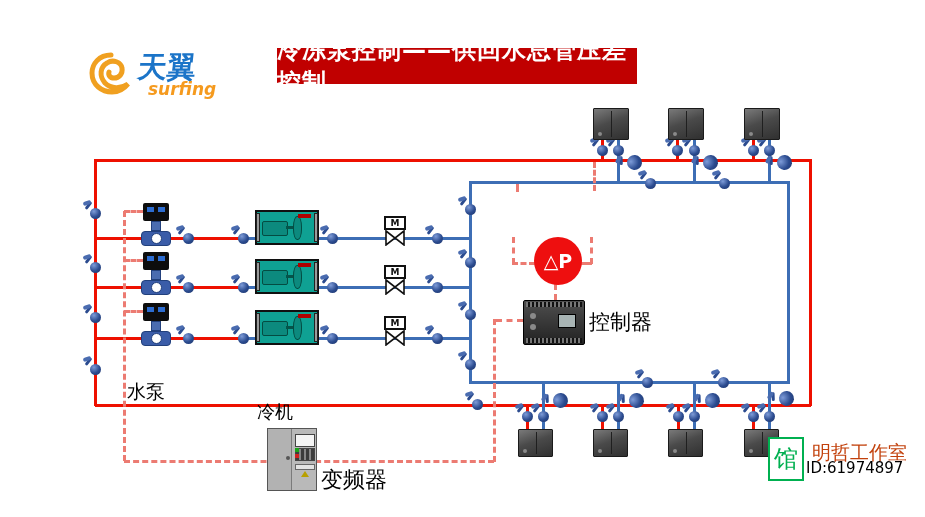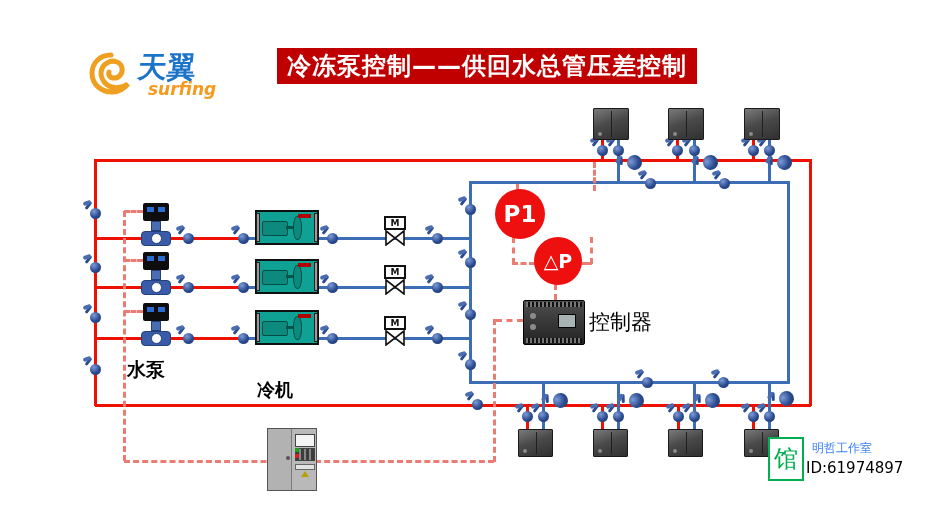--- a/index.html
+++ b/index.html
@@ -59,33 +59,33 @@
   .vfd{position:absolute;left:267px;top:428px;width:50px;height:63px;background:var(--vfd-gray,#b9b9b9);border:1px solid #555;box-sizing:border-box;z-index:4;}
   .vfd .door{position:absolute;left:0;top:0;width:23px;height:100%;border-right:1px solid #7b7b7b;background:#b2b2b2;}
   .vfd .knob{position:absolute;left:18px;top:27px;width:4px;height:4px;border-radius:50%;background:#555;}
   .vfd .scr{position:absolute;left:27px;top:5px;width:18px;height:11px;background:#f4f4f4;border:1px solid #444;}
   .vfd .keys{position:absolute;left:27px;top:19px;width:18px;height:11px;background:repeating-linear-gradient(90deg,#3c3c3c 0 3px,#888 3px 5px);border:1px solid #444;}
   .vfd .gdot{position:absolute;left:27px;top:19px;width:4px;height:4px;background:#19a319;}
   .vfd .rdot{position:absolute;left:27px;top:25px;width:4px;height:4px;background:#d02020;}
   .vfd .slot{position:absolute;left:27px;top:35px;width:18px;height:4px;background:#e2e2e2;border:1px solid #666;}
   .vfd .tri{position:absolute;left:33px;top:42px;width:0;height:0;border-left:4px solid transparent;border-right:4px solid transparent;border-bottom:6px solid #b8a000;}
   
-  .banner{position:absolute;left:277px;top:48px;width:420px;height:36px;background:var(--banner-bg,#c00000);
+  .banner{position:absolute;left:277px;top:48px;width:360px;height:36px;background:var(--banner-bg,#c00000);
           color:#fff;display:flex;align-items:center;justify-content:center;font-size:24px;font-weight:bold;letter-spacing:1px;z-index:5;}
   .credit{position:absolute;left:756px;top:88px;font-size:26px;color:#000;z-index:5;}
   .logo{position:absolute;left:84px;top:46px;width:120px;height:56px;z-index:5;}
   .logo .brand{position:absolute;left:54px;top:2px;font-size:29px;font-weight:bold;color:var(--logo-blue,#1b74c8);transform:skewX(-6deg);}
   .logo .sub{position:absolute;left:64px;top:33px;font-size:17px;font-weight:bold;font-style:italic;color:var(--logo-orange,#f59a1e);}
   
   .lbl{position:absolute;color:#000;z-index:5;white-space:nowrap;}
-  .lbl.b{font-weight:bold;}
+  .lbl.b{font-weight:normal;margin-top:22px;}
   
   .seal{position:absolute;left:768px;top:437px;width:32px;height:40px;background:#fff;border:2px solid var(--studio-green,#00b050);
         color:var(--studio-green,#00b050);display:flex;align-items:center;justify-content:center;font-size:24px;z-index:6;}
-  .sname{position:absolute;left:812px;top:440px;font-size:12px;color:#3b82f6;z-index:6;}
+  .sname{position:absolute;left:812px;top:440px;font-size:19px;color:#c2410c;z-index:6;}
   .sid{position:absolute;left:806px;top:459px;font-size:15px;color:#000;z-index:6;}
 </style>
 </head>
 <body>
 
 <div class="slide">
 
   <div class="logo">
     <svg width="54" height="54" viewBox="0 0 54 54">
       <path d="M27 9 C15 9 8 18 8 27 C8 39 18 46 28 46 C34 46 40 43 44 38 C37 43 27 43 21 37 C15 30 16 21 23 17 C29 13 37 16 38 22 C39 28 35 32 30 32 C26 32 24 29 25 26" stroke="#f0a020" stroke-width="5" fill="none" stroke-linecap="round"></path>
@@ -245,21 +245,20 @@
     </svg>
 
   <div class="fcu" style="left:593px;top:108px;width:34px;height:30px"></div>
   <div class="fcu" style="left:668px;top:108px;width:34px;height:30px"></div>
   <div class="fcu" style="left:744px;top:108px;width:34px;height:30px"></div>
   <div class="fcu" style="left:518px;top:429px;width:33px;height:26px"></div>
   <div class="fcu" style="left:593px;top:429px;width:33px;height:26px"></div>
   <div class="fcu" style="left:668px;top:429px;width:33px;height:26px"></div>
   <div class="fcu" style="left:744px;top:429px;width:33px;height:26px"></div>
 
-  <div class="pcirc" style="left:495px;top:189px">P1</div>
   <div class="pcirc small-text" style="left:534px;top:237px;width:48px;height:48px">△P</div>
   <div class="plc">
       <div class="t"></div>
       <div class="b"></div>
       <div class="scr"></div>
       <div class="d1"></div>
       <div class="d2"></div>
     </div>
   <div class="vfd">
       <div class="door"></div>
@@ -267,19 +266,20 @@
       <div class="scr"></div>
       <div class="keys"></div>
       <div class="gdot"></div>
       <div class="rdot"></div>
       <div class="slot"></div>
       <div class="tri"></div>
     </div>
 
   <div class="lbl b" style="left:127px;top:357px;font-size:19px">水泵</div>
   <div class="lbl b" style="left:257px;top:378px;font-size:18px">冷机</div>
+  <div class="lbl" style="left:321px;top:465px;font-size:22px">变频器</div>
   <div class="lbl" style="left:589px;top:308px;font-size:21px">控制器</div>
 
   <div class="seal">馆</div>
   <div class="sname">明哲工作室</div>
   <div class="sid">ID:61974897</div>
 
 </div>
 
 </body></html>

